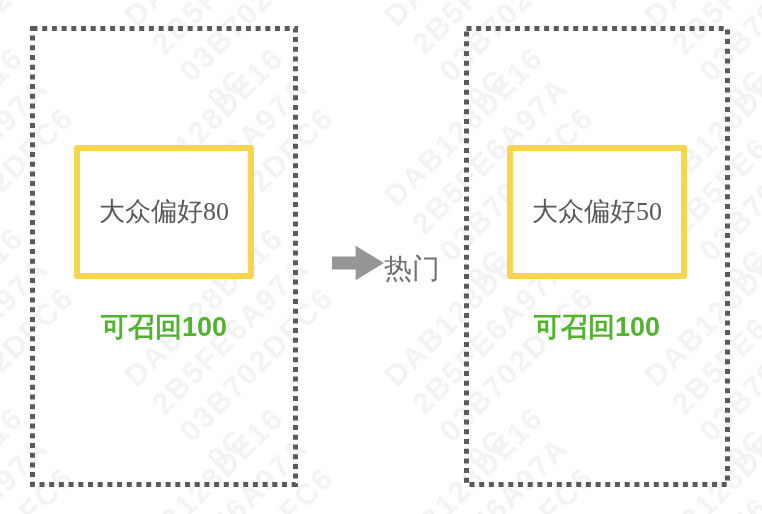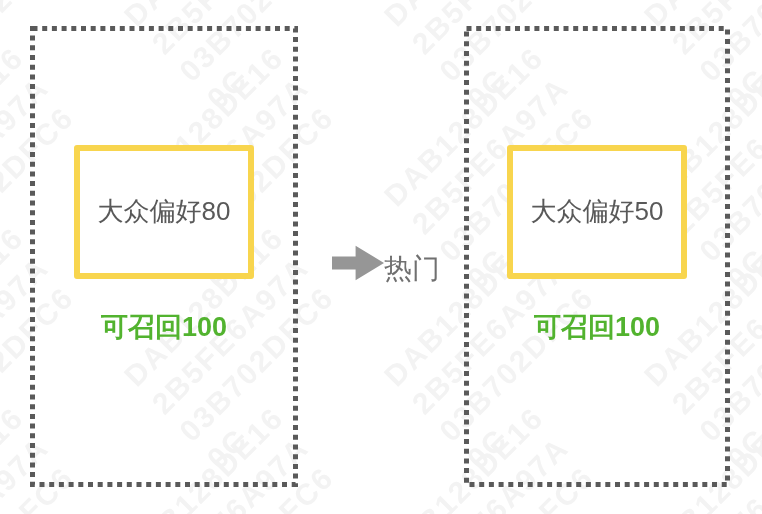--- a/index.html
+++ b/index.html
@@ -59,20 +59,21 @@
   .value-box {
     box-sizing: border-box;
     width: 180px;
     height: 134px;
     border: 6px solid #F8D54E;
     border-radius: 3px;
     background: #ffffff;
     display: flex;
     align-items: center;
     justify-content: center;
+    font-family: Liberation Serif, serif;
   }
   .value-box-label {
     font-size: 26px;
     color: #595959;
     white-space: nowrap;
   }
   .mid-label {
     margin: 30px 0;
     font-size: 27px;
     font-weight: 700;

